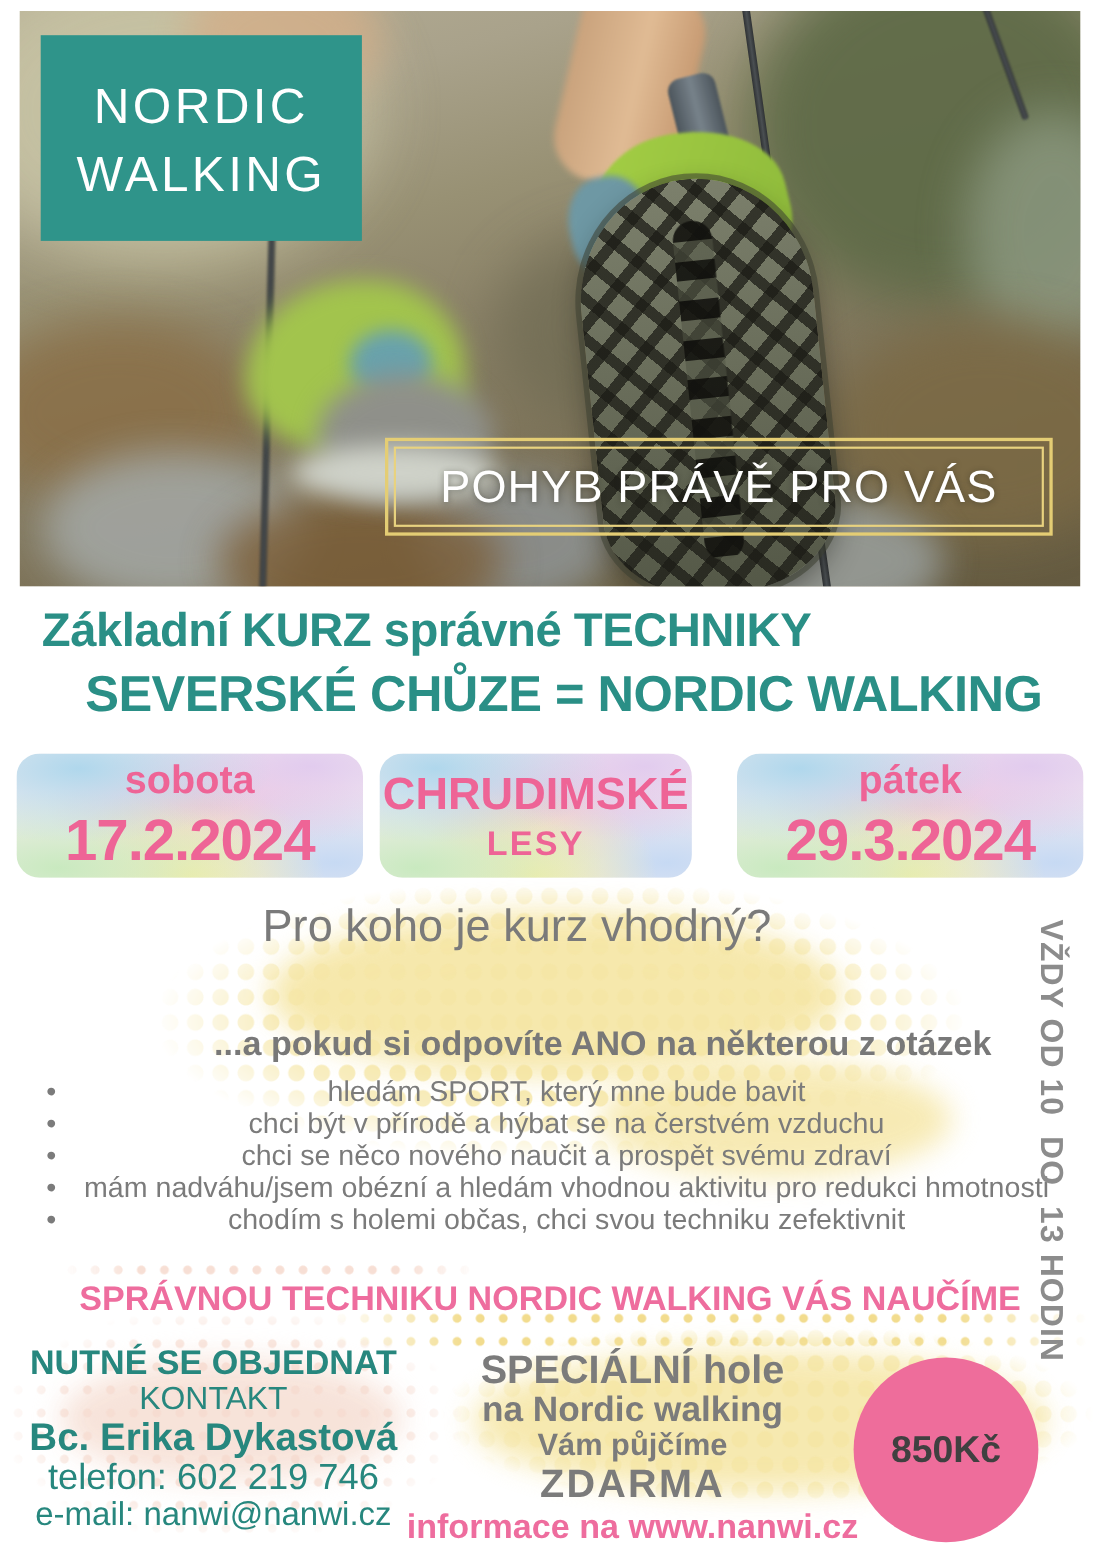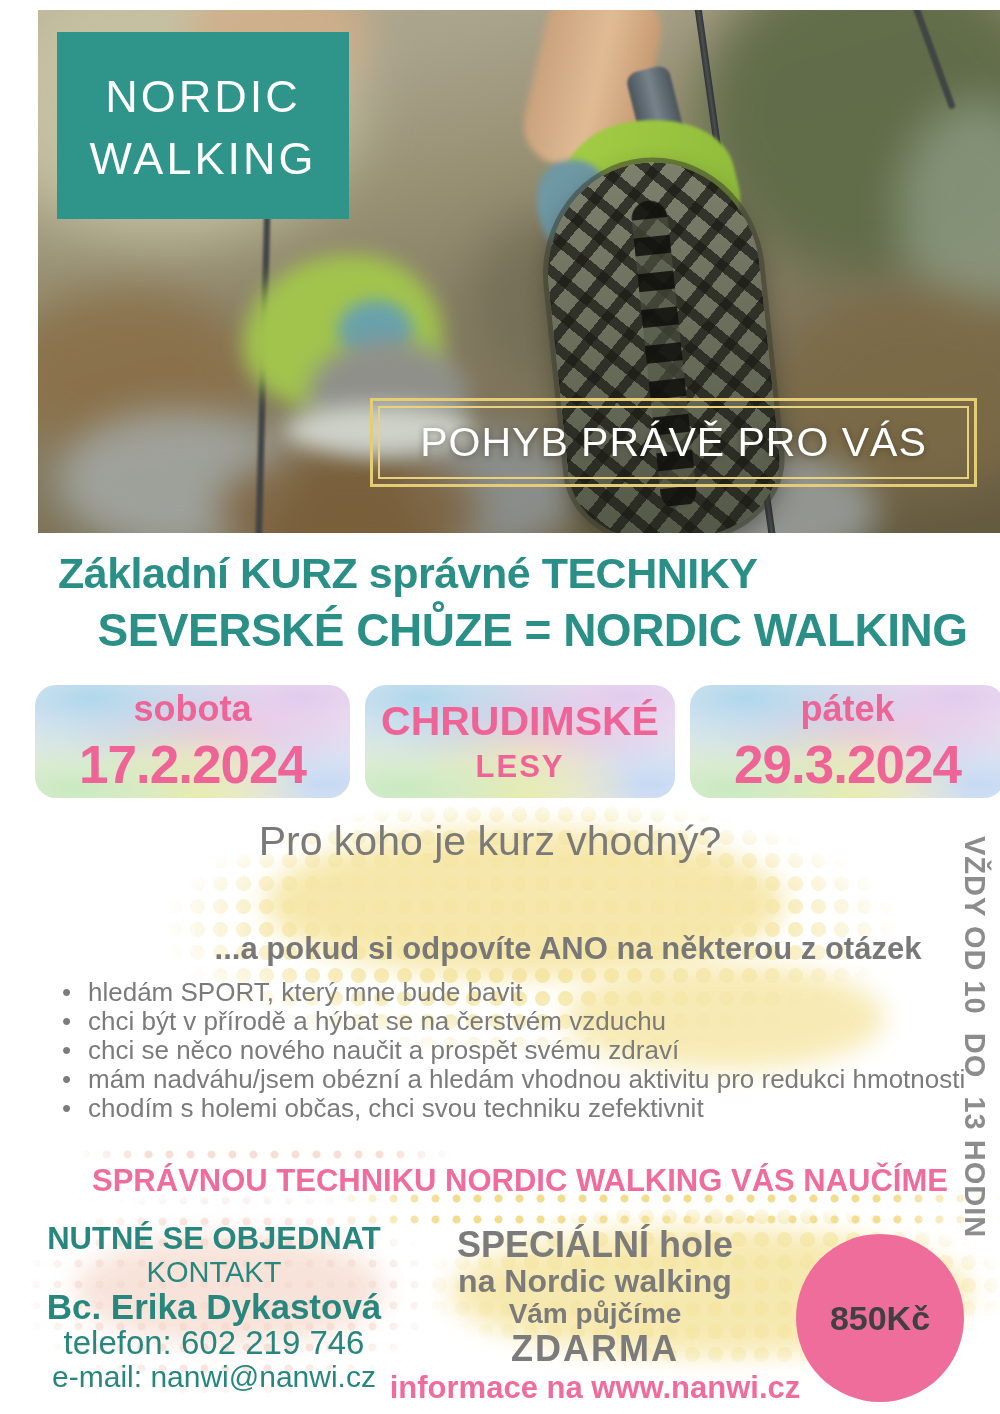--- a/index.html
+++ b/index.html
@@ -72,21 +72,21 @@
         display:flex;flex-direction:column;justify-content:center;gap:4px;
         background:
           radial-gradient(ellipse at 18% 12%,rgba(172,214,236,.95),rgba(172,214,236,0) 48%),
           radial-gradient(ellipse at 85% 10%,rgba(222,198,238,.85),rgba(222,198,238,0) 48%),
           radial-gradient(ellipse at 12% 92%,rgba(196,233,186,.9),rgba(196,233,186,0) 48%),
           radial-gradient(ellipse at 50% 100%,rgba(248,238,168,.95),rgba(248,238,168,0) 55%),
           radial-gradient(ellipse at 92% 88%,rgba(190,214,244,.85),rgba(190,214,244,0) 50%),
           radial-gradient(ellipse at 55% 42%,rgba(247,186,210,.8),rgba(247,186,210,0) 60%),
           #f6eef0; border-radius: 21px;}
   #ibox1{left:15px;width:315px;}
-  #ibox2{left:345px;width:310px;}
+  #ibox2{left:345px;width:284px;}
   #ibox3{left:670px;width:315px;}
   .ibox .small{font-size:36px;font-weight:700;}
   .ibox .big{font-size:53px;font-weight:700;letter-spacing:-1px;}
   #ibox2 .small{font-size:41px;}
   #ibox2 .big{font-size:31px;letter-spacing:2px;}
 
   
   .dots{position:absolute;background-image:radial-gradient(circle,var(--c) 7px,rgba(0,0,0,0) 8px);
         background-size:23px 23px;}
   .sdots{position:absolute;background-image:radial-gradient(circle,var(--c) 3.5px,rgba(0,0,0,0) 4.5px);
@@ -103,21 +103,21 @@
   #ydots-row{--c:#f2dc8e;left:300px;top:1188px;width:690px;height:38px;}
   #ydots2{--c:#f5e6a6;left:385px;top:1205px;width:625px;height:180px;}
   #yblob3{left:430px;top:1228px;width:520px;height:128px;background:#f6e7a8;opacity:.9;}
   #pdots1{--c:#f6dcd1;left:-15px;top:1190px;width:450px;height:230px;}
   #pblob1{left:55px;top:1235px;width:310px;height:110px;background:#f7e2d8;opacity:.95;}
 
   
   #suit-h{left:0;top:818px;width:940px;text-align:center;color:#7a7a7a;font-size:41px;font-weight:400;}
   #suit-sub{left:0;top:880px;width:1000px;text-align:center;color:#787878;font-size:36px;font-weight:700;}
   #suit-cond{left:0;top:931px;width:1000px;text-align:center;color:#787878;font-size:31px;font-weight:700;padding-left:48px;}
-  #blist{left:42px;top:978px;width:920px;list-style:none;margin:0;padding:0;}
+  #blist{left:42px;top:978px;width:920px;list-style:none;margin:0;padding:0;text-align:center;}
   #blist li{position:relative;padding-left:26px;color:#7b7b7b;font-size:26px;line-height:29px;}
   #blist li::before{content:"•";position:absolute;left:0;top:0;font-size:26px;color:#7b7b7b;}
   #promise{left:0;top:1163px;width:1000px;text-align:center;color:#ee6d9e;font-size:31px;font-weight:700;}
 
   
   #contact{left:8px;top:1222px;width:372px;text-align:center;color:#27877e;}
   #contact .c1{font-size:31px;font-weight:700;line-height:34px;}
   #contact .c2{font-size:29px;font-weight:400;line-height:32px;}
   #contact .c3{font-size:35px;font-weight:700;line-height:37px;}
   #contact .c4{font-size:33px;font-weight:400;line-height:35px;}
@@ -130,21 +130,21 @@
   #website{left:330px;top:1370px;width:490px;text-align:center;color:#ee6d9e;font-size:31px;font-weight:700;}
   #price-circle{left:776px;top:1234px;width:168px;height:168px;border-radius:50%;background:#ee6d9b;
                 display:flex;align-items:center;justify-content:center;}
   #price-circle .p{color:#404040;font-size:34px;font-weight:700;}
   #schedule{left:938px;top:836px;height:460px;writing-mode:vertical-rl;white-space:pre;
             color:#8c8c8c;font-size:29px;font-weight:700;letter-spacing:1px;}
 </style>
 </head>
 <body>
 
-<div style="position:absolute;inset:0;margin-left:20px;">
+<div style="position:absolute;inset:0;">
 
   <div id="hero" class="abs">
     <div class="blob b1"></div>
     <div class="blob b2"></div>
     <div class="blob b3"></div>
     <div class="blob b4"></div>
     <div class="blob b11"></div>
     <div class="blob b5"></div>
     <div class="blob b9"></div>
     <div class="blob b6"></div>

